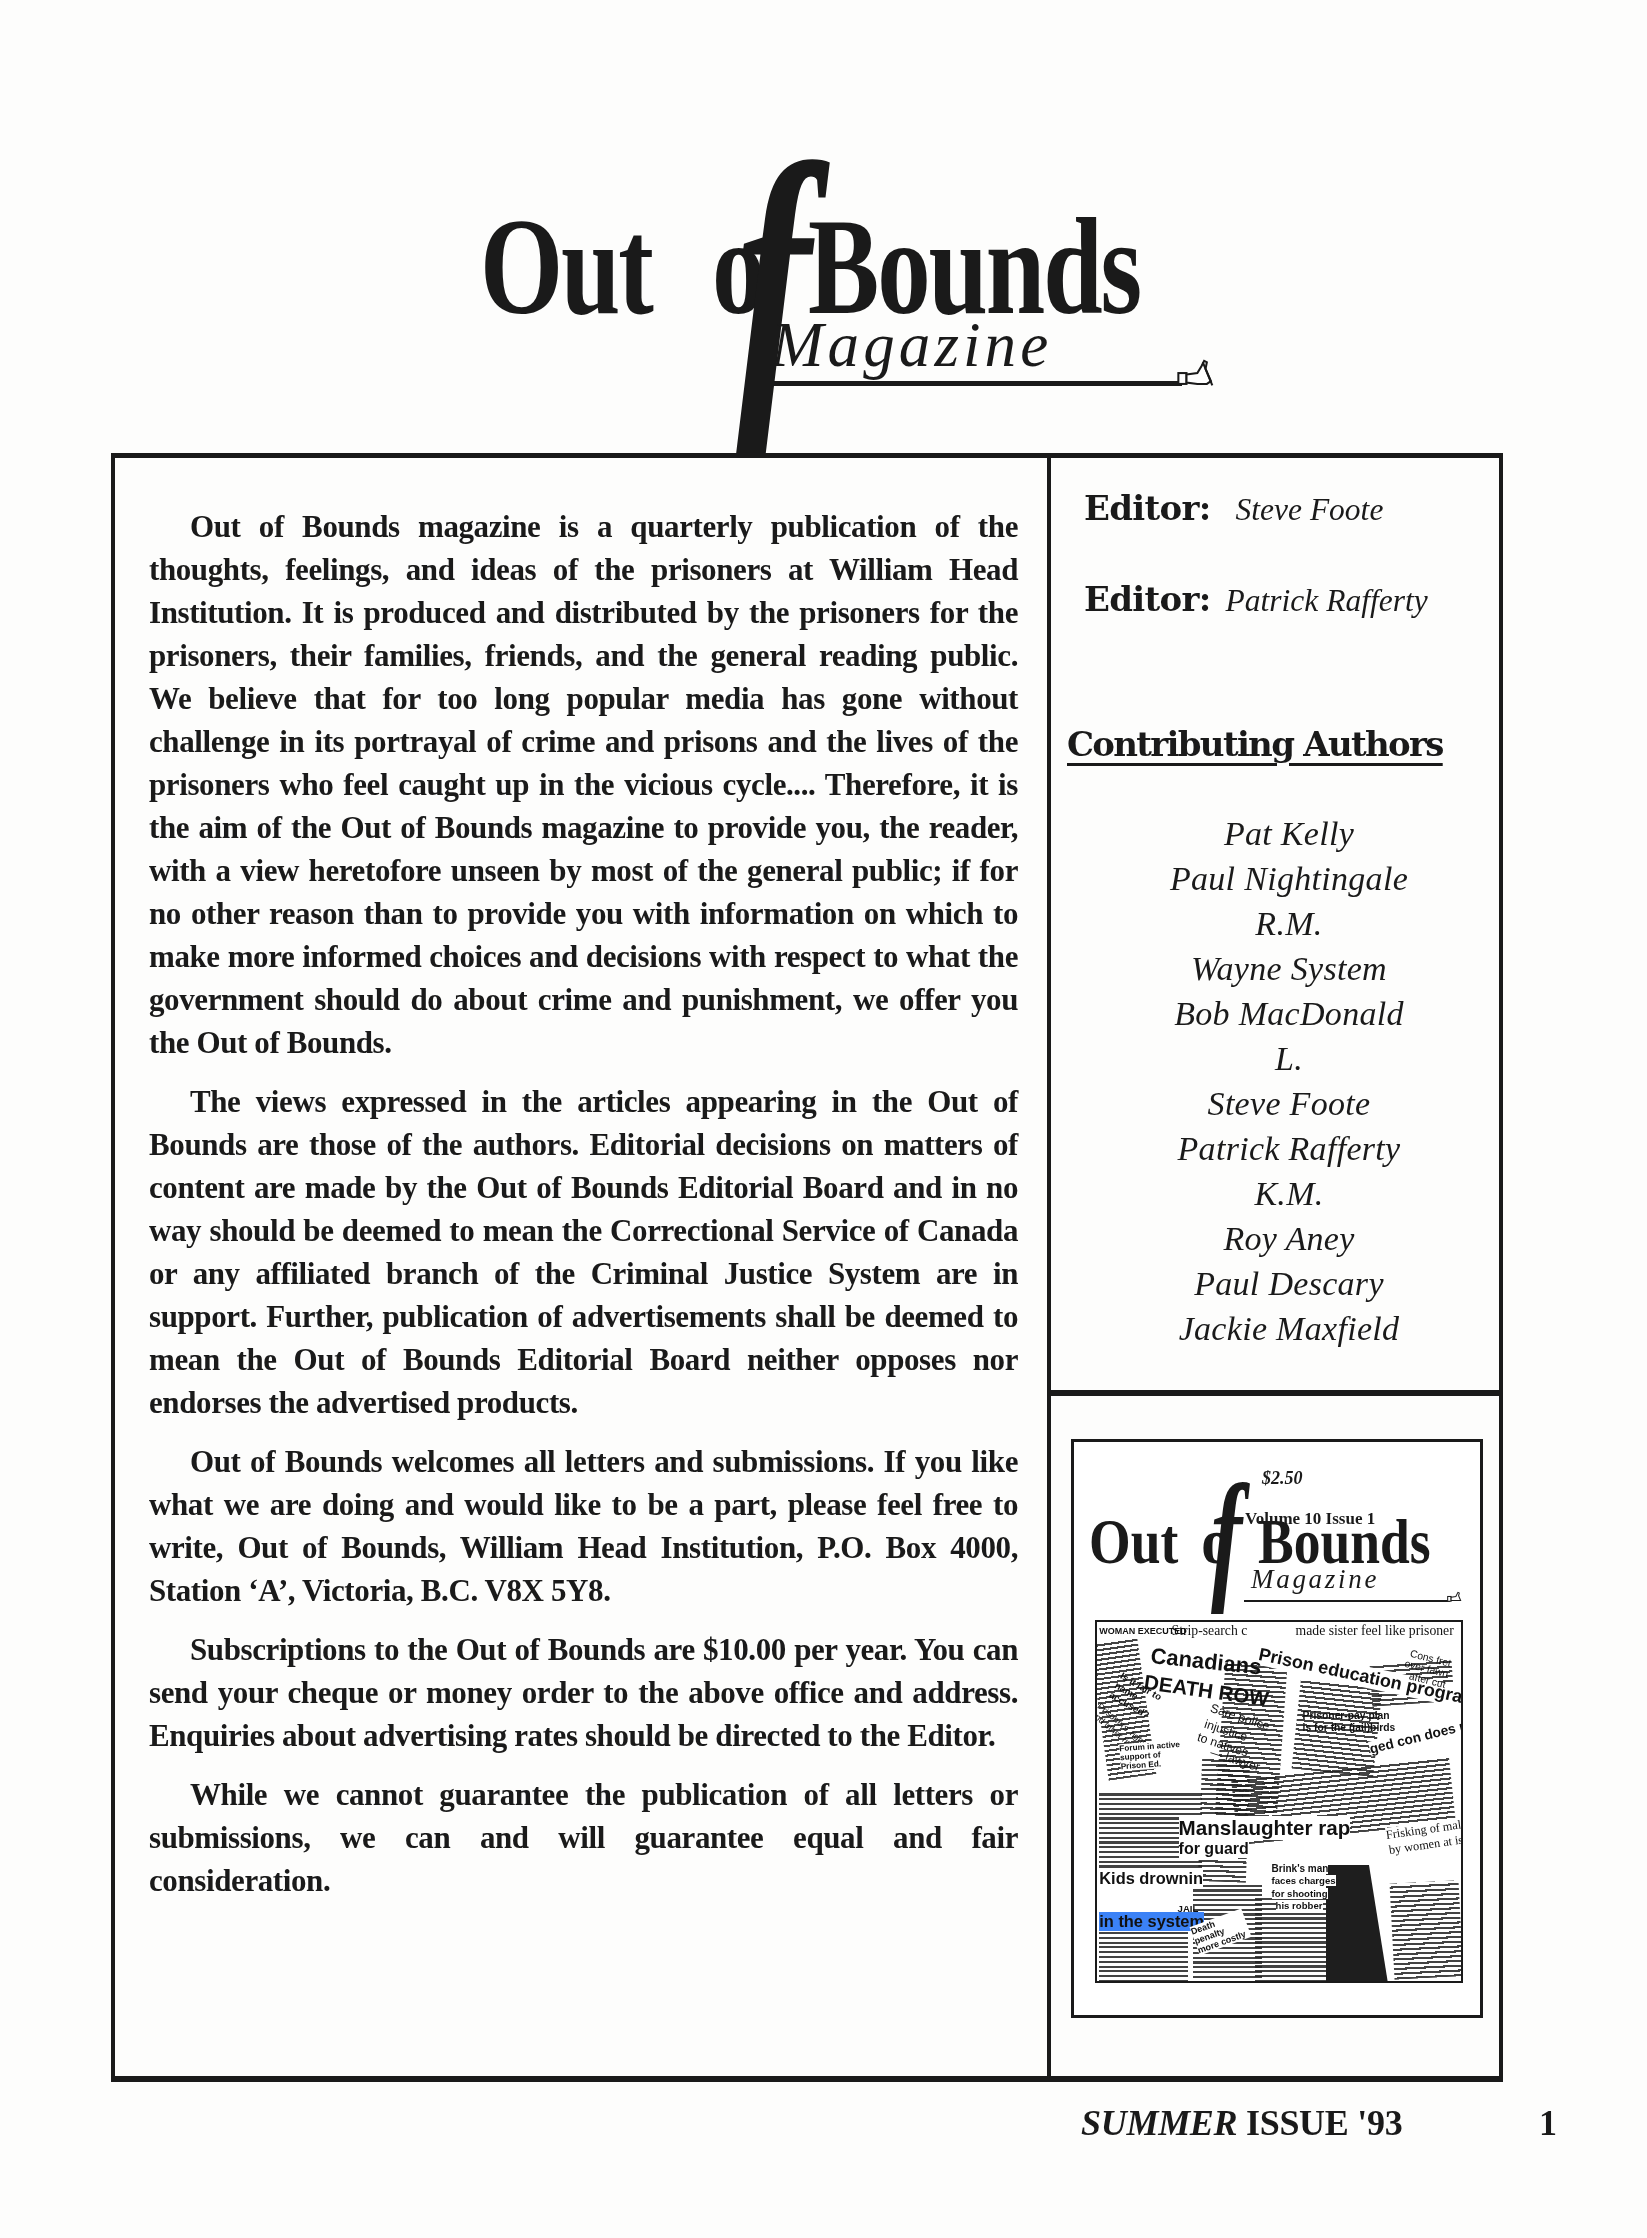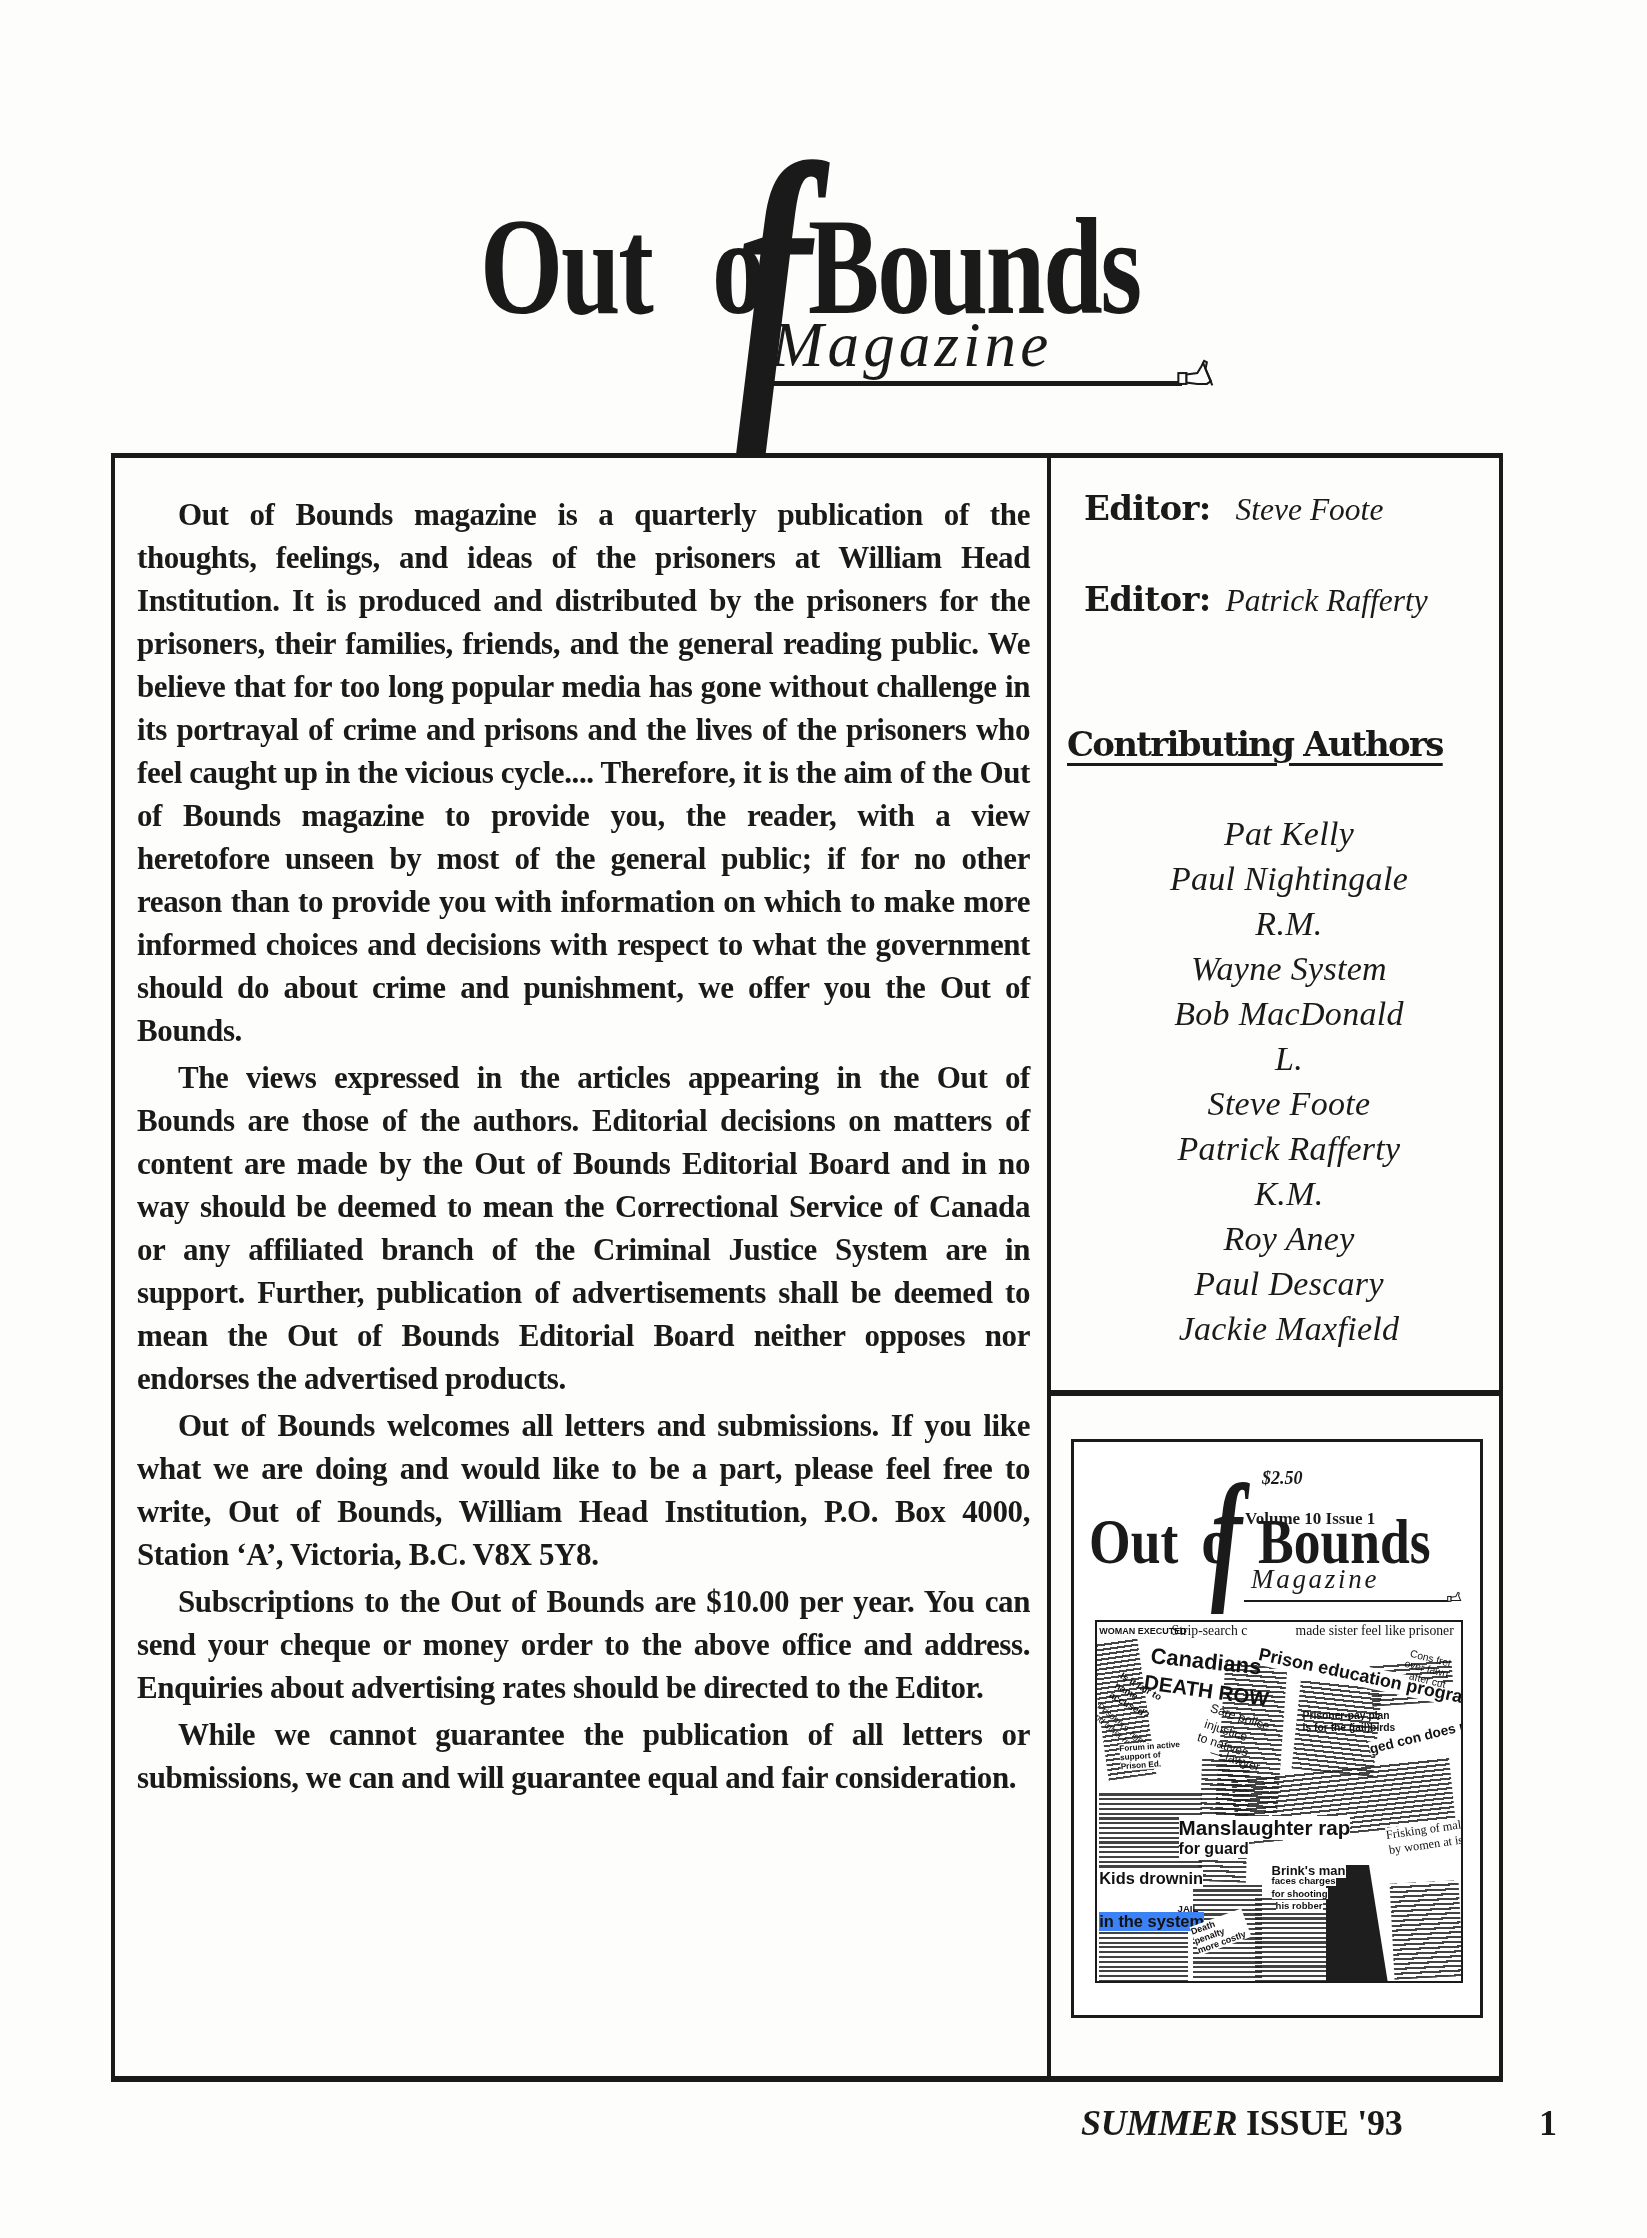--- a/index.html
+++ b/index.html
@@ -35,21 +35,21 @@
   }
   .col-divider { position: absolute; left: 932px; top: 0; bottom: 0; width: 4.1px; background: #1a1a1a; }
   .right-divider { position: absolute; left: 932px; right: 0; top: 932px; height: 5.5px; background: #1a1a1a; }
 
   
   .body-copy {
     position: absolute; left: 18px; top: 31px; width: 901px;
     font-family: "Liberation Serif", serif; font-weight: bold;
     font-size: 31px; line-height: 43px; text-align: justify; letter-spacing: -0.4px;
   }
-  .body-copy p { margin: 4px; text-indent: 41px; }
+  .body-copy p { margin: 16px; text-indent: 41px; }
 
   
   .editor-row { position: absolute; left: 969px; white-space: nowrap; }
   .editor-label { font-family: "DejaVu Serif", serif; font-weight: bold; font-size: 34px; letter-spacing: -0.7px; }
   .editor-name { font-style: italic; font-size: 31.5px; margin-left: 25px; }
   .editor-1 { top: 30px; }
   .editor-2 { top: 121px; }
   .editor-2 .editor-name { margin-left: 15px; }
   .authors-heading {
     position: absolute; left: 952px; top: 266px; width: 425px; white-space: nowrap;
@@ -187,21 +187,21 @@
       <span class="clip" style="left:206px;top:88px;font-size:10.3px;">Prisoner-pay plan</span>
       <span class="clip" style="left:206px;top:100px;font-size:10.3px;">is for the (jail)birds</span>
       <span class="clip" style="left:271px;top:120px;font-size:13.7px;transform:rotate(-14deg);transform-origin:left top;background:#fff;">ged con does right</span>
       <span class="clip" style="left:23px;top:120px;font-size:8.2px;transform:rotate(-4deg);white-space:normal;width:62px;background:#fff;">Forum in active support of Prison Ed.</span>
       <span class="clip" style="left:82px;top:194px;font-size:20.6px;background:#fff;">Manslaughter rap</span>
       <span class="clip" style="left:82px;top:218px;font-size:16px;background:#fff;">for guard</span>
       <span class="clip" style="left:288px;top:206px;font-size:12.3px;font-family:'Liberation Serif',serif;font-weight:normal;transform:rotate(-8deg);transform-origin:left top;background:#fff;">Frisking of males</span>
       <span class="clip" style="left:291px;top:221px;font-size:12.3px;font-family:'Liberation Serif',serif;font-weight:normal;transform:rotate(-8deg);transform-origin:left top;background:#fff;">by women at issue</span>
       <span class="clip" style="left:2.7px;top:247px;font-size:16.4px;background:#fff;">Kids drownin</span>
       <span class="clip" style="left:2.7px;top:265px;font-size:16.4px;background:#3b82f6;margin-top:25px;">in the system</span>
-      <span class="clip" style="left:175px;top:241px;font-size:13px;background:#fff;">Brink's man</span>
+      <span class="clip" style="left:175px;top:241px;font-size:10px;background:#fff;">Brink's man</span>
       <span class="clip" style="left:175px;top:253px;font-size:9.6px;background:#fff;">faces charges</span>
       <span class="clip" style="left:175px;top:266px;font-size:9.6px;background:#fff;">for shooting</span>
       <span class="clip" style="left:179px;top:278px;font-size:9.6px;background:#fff;">his robber</span>
       <span class="clip" style="left:96px;top:295px;font-size:9px;transform:rotate(-20deg);white-space:normal;width:55px;background:#fff;">Death penalty more costly</span>
       <span class="clip" style="left:81px;top:281px;font-size:9.6px;">JAIL</span>
     </div>
   </div>
 </div>
 
 <div class="footer-issue"><span class="season">SUMMER</span><span> ISSUE '93</span></div>

